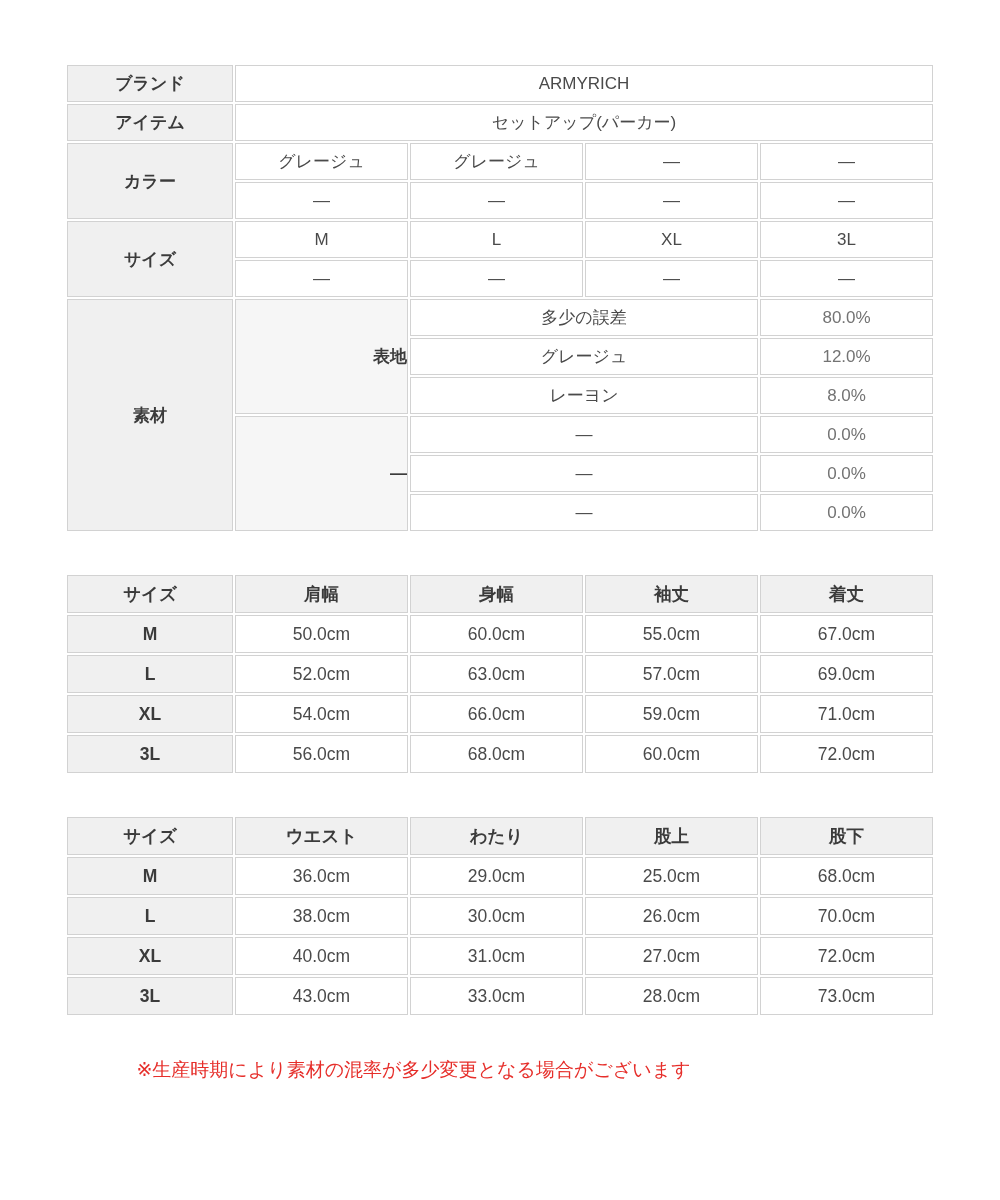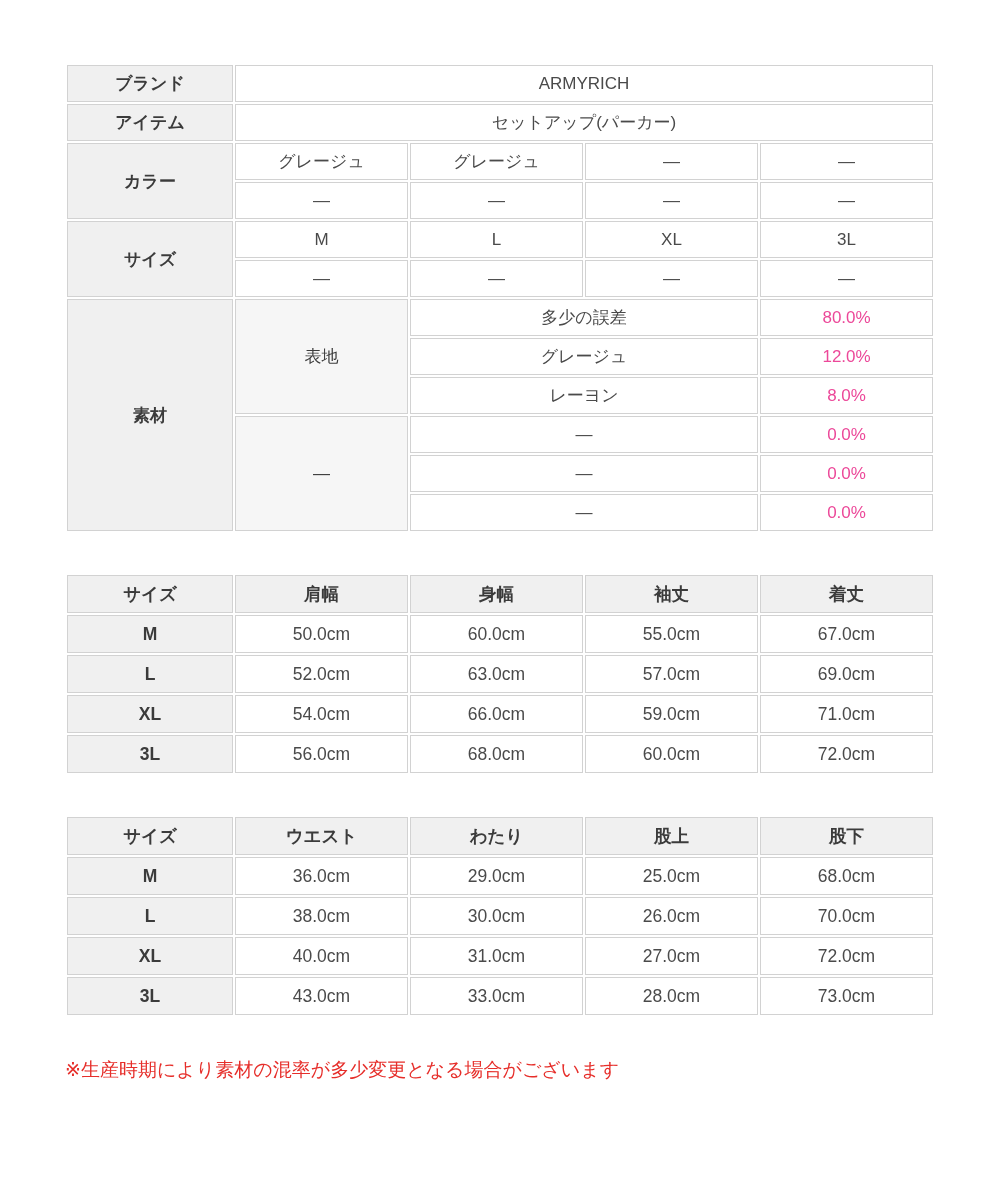--- a/index.html
+++ b/index.html
@@ -37,27 +37,28 @@
     background:#ffffff;
   }
   .size-table td{height:38px;font-size:17.5px;}
   .hdr{
     background:var(--header-bg);
     font-weight:bold;
     color:var(--body-text);
   }
   .subhdr{
     background:var(--subheader-bg);
-    font-weight:normal;
+    font-weight:bold;
     color:var(--body-text);
-  }
-  .pct{color:#ec4899;margin-left:45px;}
+    text-align:right;
+  }
+  .pct{color:#737373;margin-left:45px;}
   .spec-table{margin-bottom:40px;}
   .size-table{margin-bottom:40px;}
-  .notes{margin-top:20px;}
+  .notes{margin-top:20px;text-align:center;}
   .note{
     color:var(--note-red);
     font-size:19px;
     line-height:26px;
     margin-bottom:14px;
     white-space:nowrap;
   }
 </style>
 </head>
 <body>

